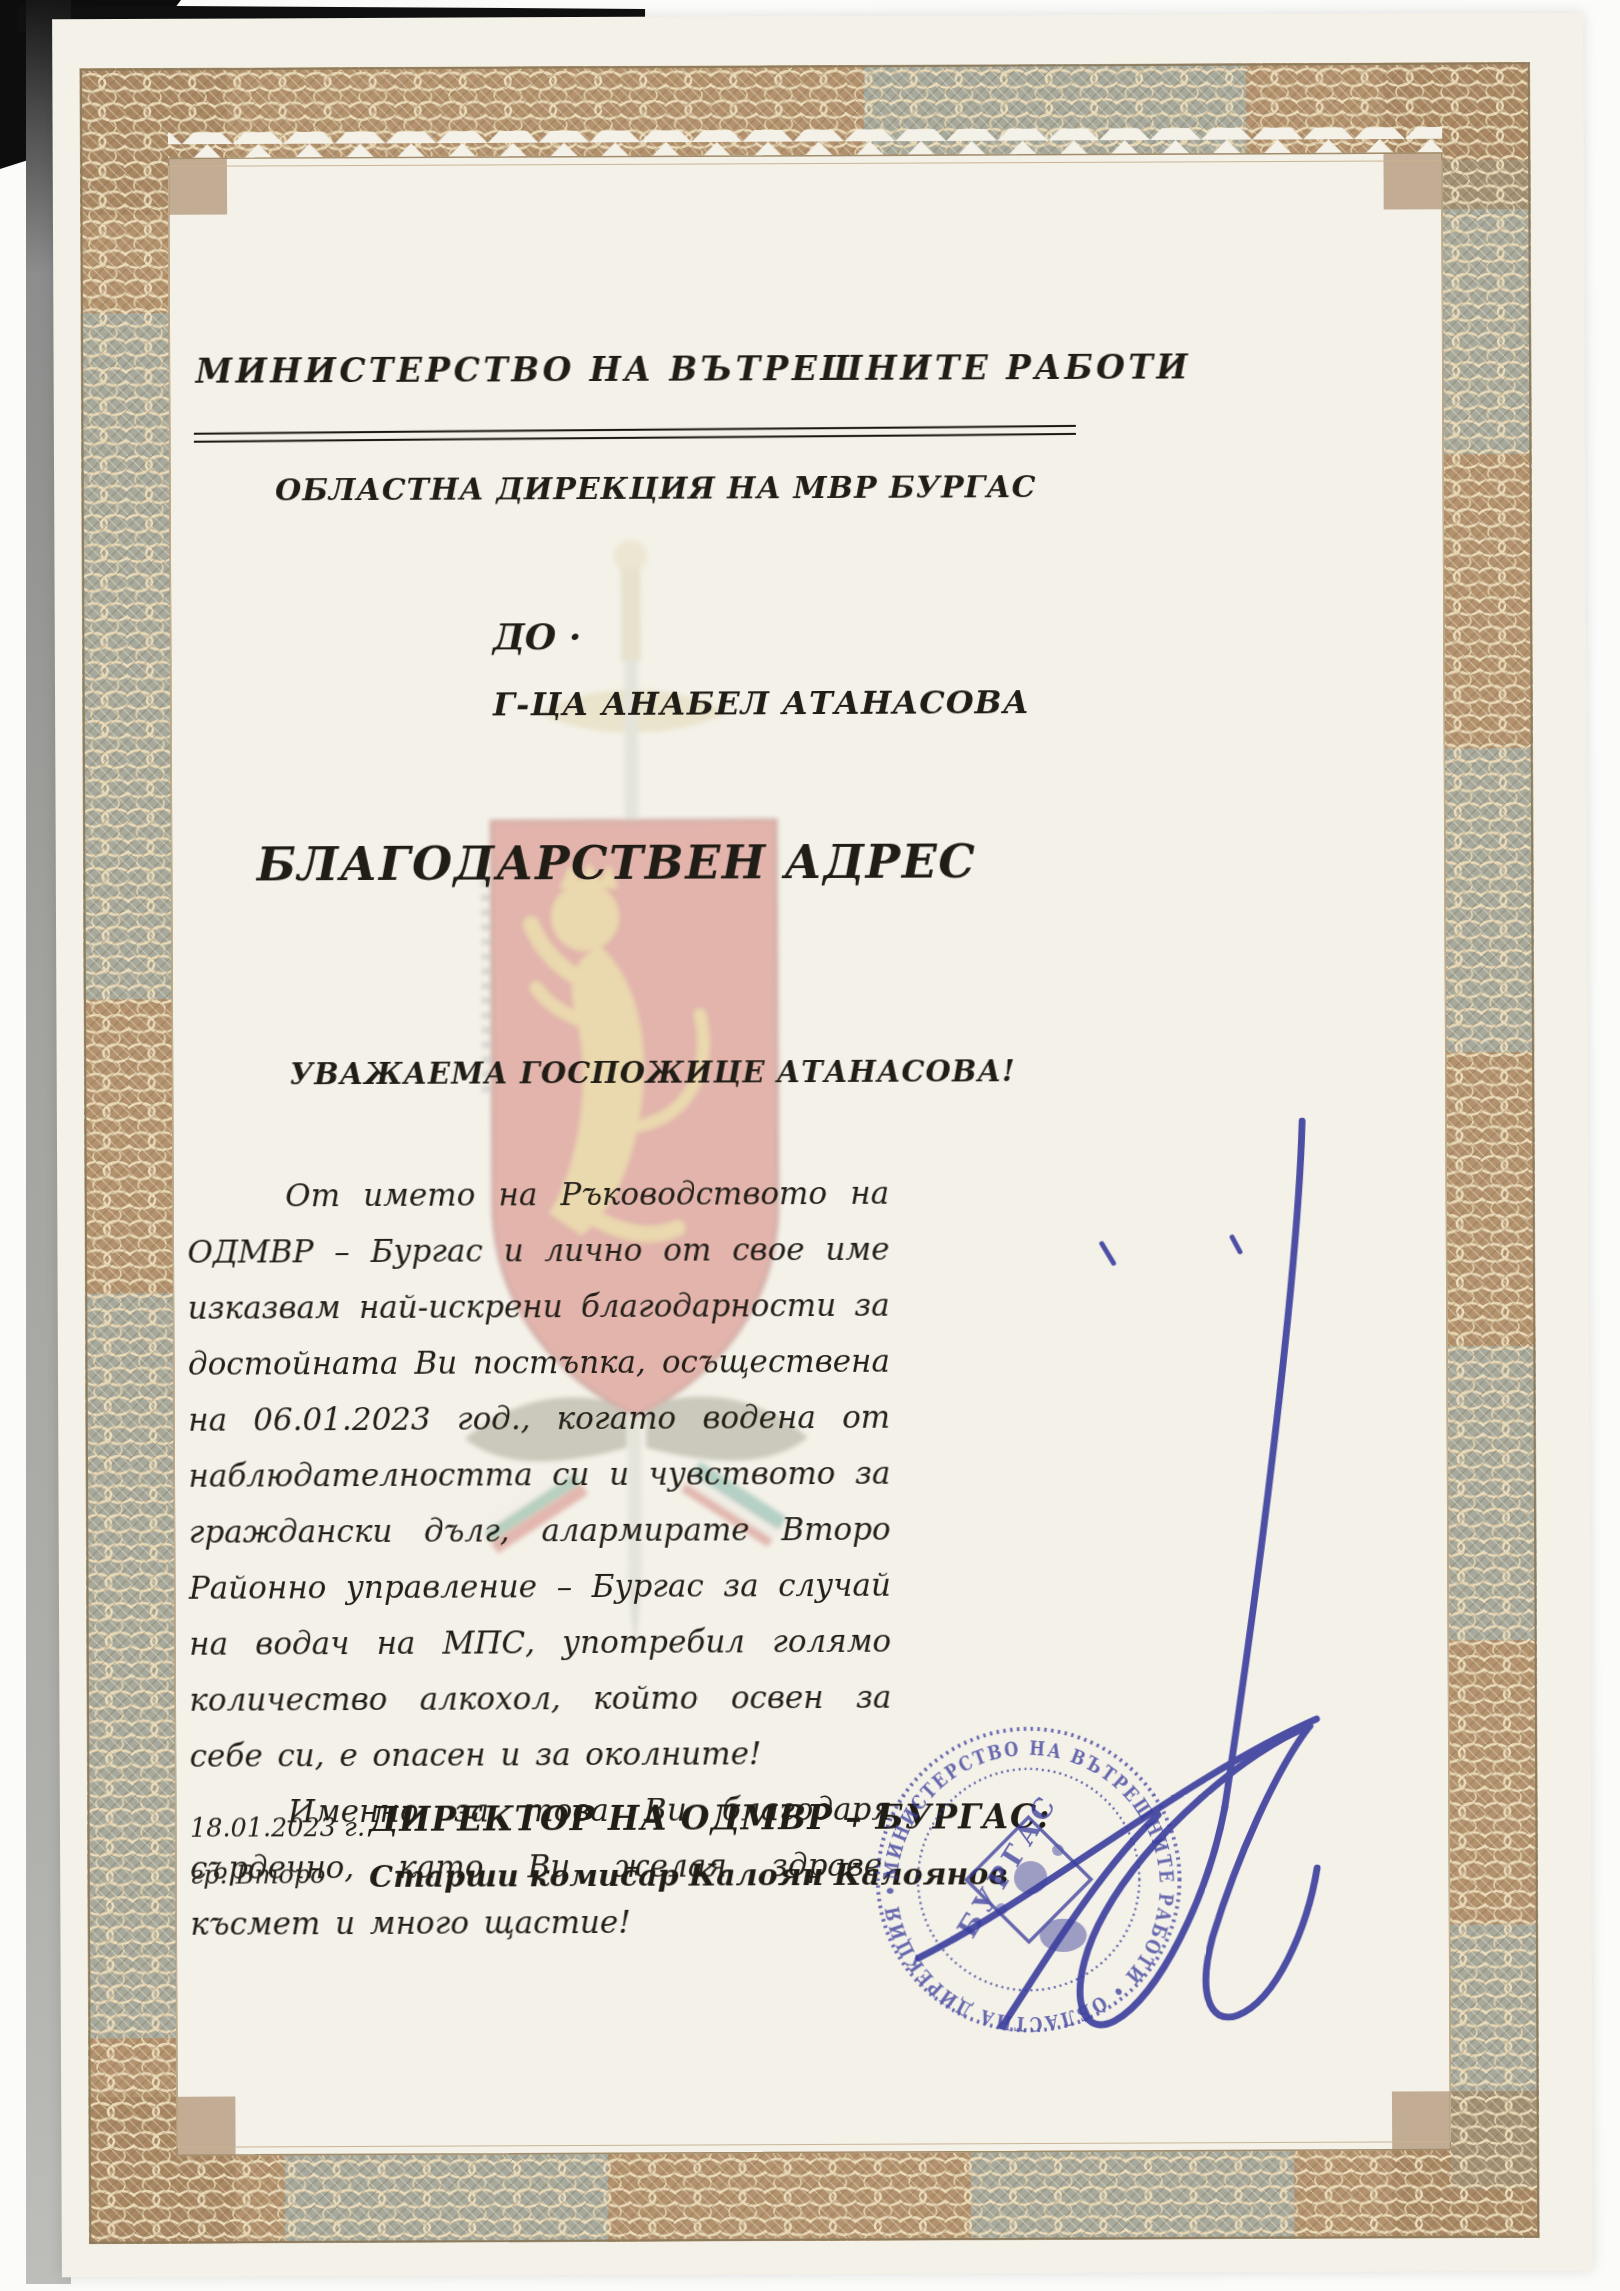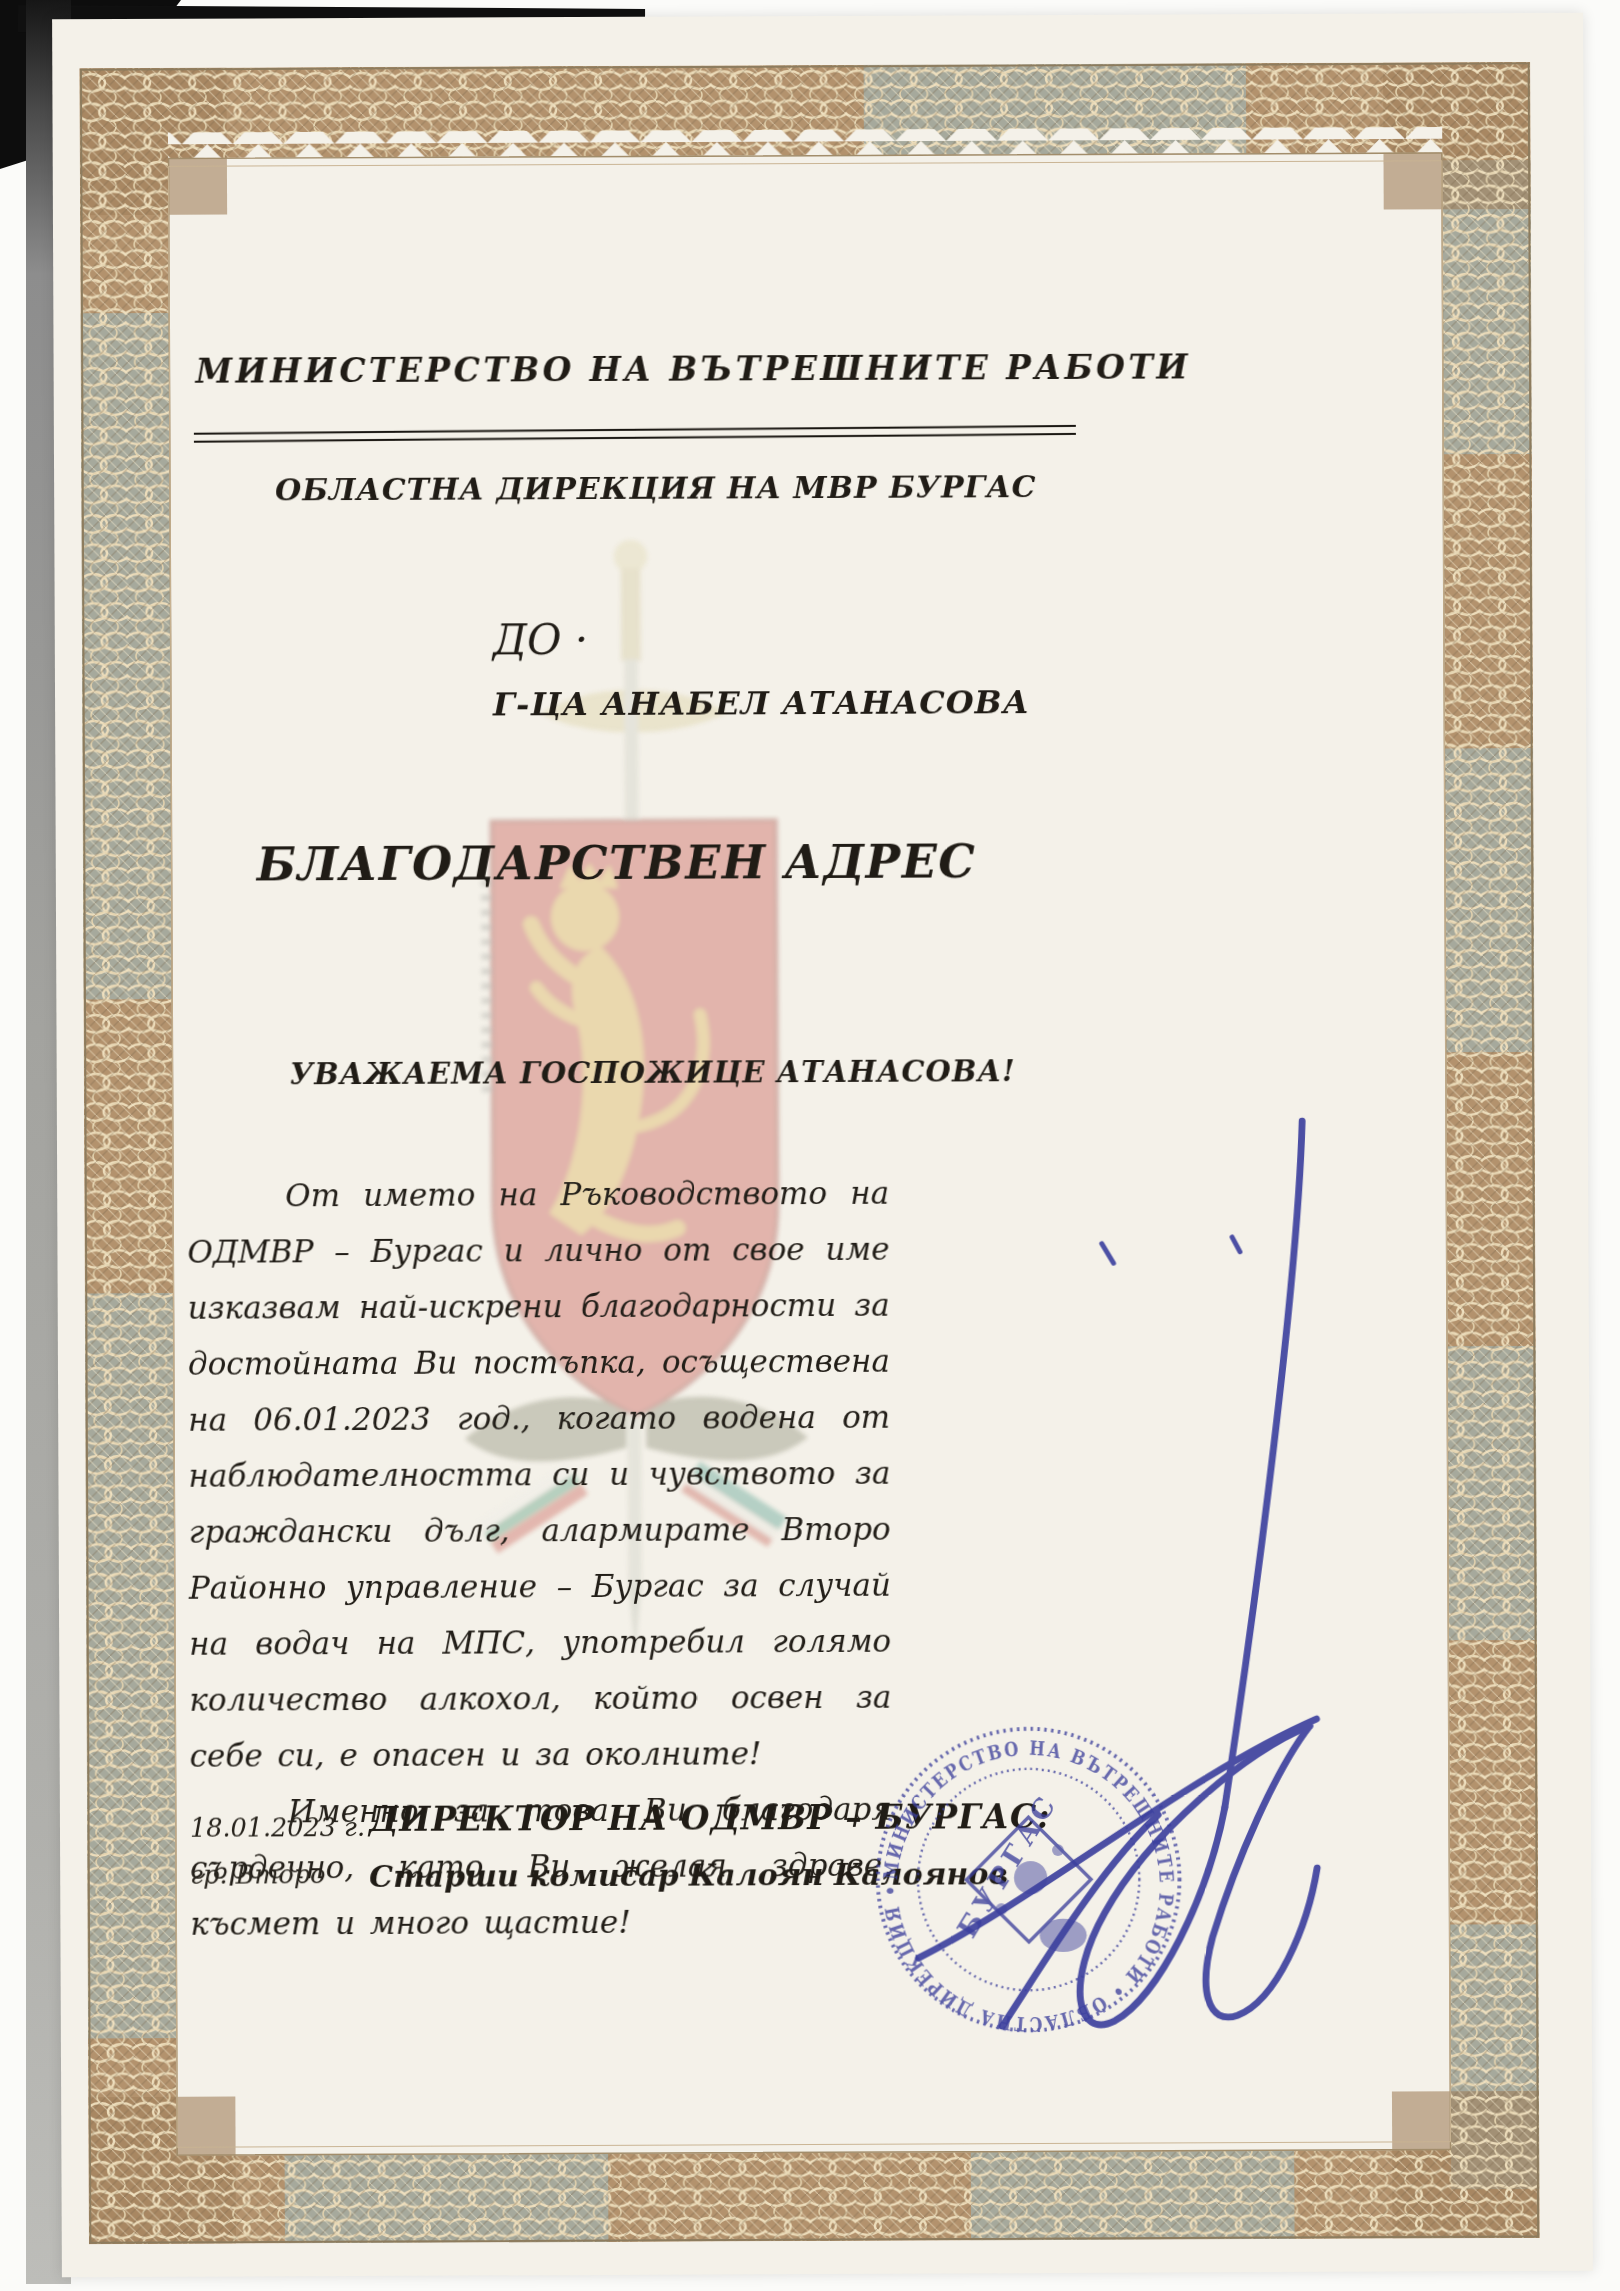--- a/index.html
+++ b/index.html
@@ -20,21 +20,21 @@
     transform:rotate(-0.25deg);transform-origin:50% 50%;z-index:2;
     box-shadow:0 0 13.7px rgba(0,0,0,.12);}
   .frame-svg{position:absolute;left:27.4px;top:49px;z-index:1;}
   .watermark{position:absolute;left:338px;top:510px;z-index:2;pointer-events:none;}
   .textlayer{position:absolute;inset:0;z-index:3;color:#201c16;}
   .t{position:absolute;white-space:nowrap;font-style:italic;}
   .ministry{left:142px;top:333px;font-size:33px;letter-spacing:3.4px;font-weight:600;}
   .rule{position:absolute;left:140px;top:412px;width:882px;height:5.9px;
     border-top:2.9px solid #17140f;border-bottom:2px solid #17140f;transform:rotate(-0.25deg);}
   .directorate{left:221px;top:454px;font-size:30px;letter-spacing:1px;font-weight:600;}
-  .to-label{left:438px;top:598px;font-size:42px;font-weight:400;}
+  .to-label{left:438px;top:598px;font-size:36px;font-weight:700;}
   .to-name{left:438px;top:668px;font-size:32px;font-weight:600;letter-spacing:1px;}
   .doc-title{left:201px;top:819px;font-size:46px;font-weight:bold;letter-spacing:1.5px;}
   .salutation{left:233px;top:1039px;font-size:29px;letter-spacing:1px;font-weight:600;}
   .body-block{position:absolute;left:130px;top:1149px;width:702px;font-style:italic;
     font-size:31px;line-height:56px;text-align:justify;color:#221e18;}
   .body-block p{margin:0;text-indent:98px;word-spacing:4.9px;}
   .sigrow-left{position:absolute;left:130px;top:1786px;font-style:italic;font-size:25.5px;line-height:47px;color:#27231c;}
   .sig-pos{left:309px;top:1782px;font-size:33px;letter-spacing:1px;font-weight:600;}
   .sig-name{left:309px;top:1841px;font-size:30px;font-weight:600;}
   .stamp{position:absolute;left:802px;top:1698px;z-index:5;opacity:.85;}

